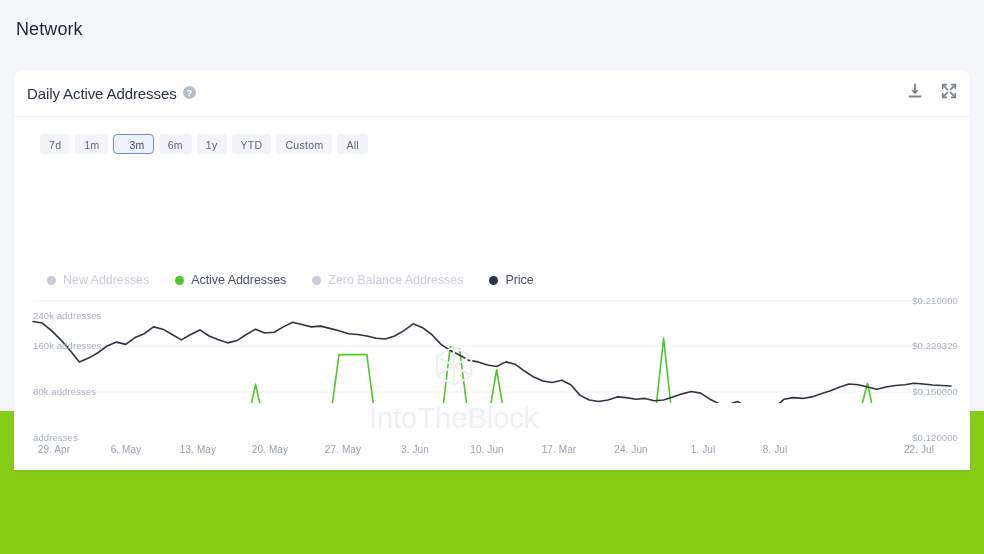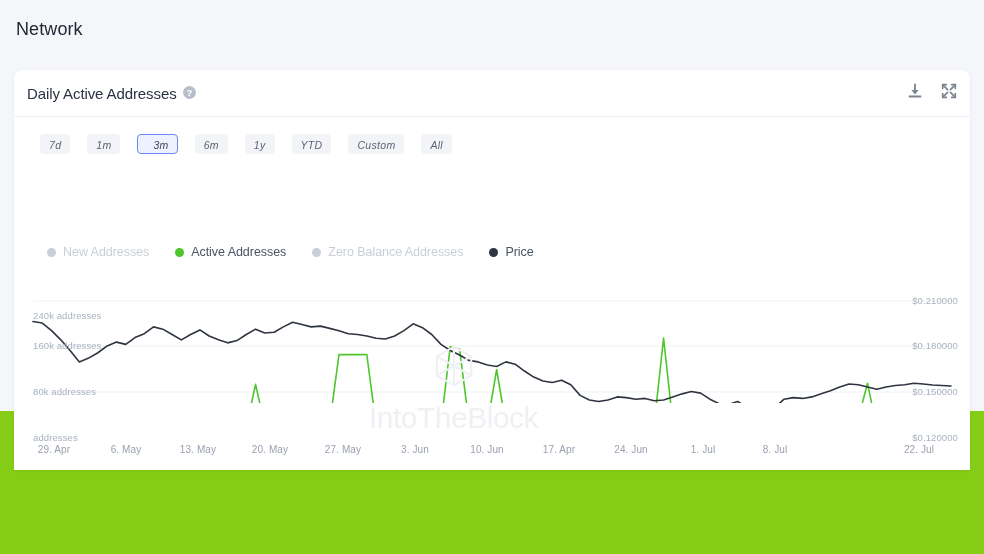--- a/index.html
+++ b/index.html
@@ -91,22 +91,21 @@
     cursor: pointer;
   }
   .hdr-btn svg { display: block; }
 
   
   .range-row {
     position: absolute;
     left: 26px;
     top: 64px;
     display: flex;
-    gap: 17px;
-    font-style: italic;
+    gap: 5px;
   }
   .range-btn {
     height: 20px;
     padding: 0 8px;
     border-radius: 4px;
     background: #f2f4f8;
     color: #5b6374;
     font-size: 10.5px;
     line-height: 20px;
     text-align: center;
@@ -131,20 +130,21 @@
     align-items: center;
     gap: 26px;
   }
   .legend-item {
     display: flex;
     align-items: center;
     gap: 7px;
     cursor: pointer;
     font-size: 12.5px;
     letter-spacing: -0.05px;
+    margin-top: 28px;
   }
   .legend-dot {
     width: 9px;
     height: 9px;
     border-radius: 50%;
     flex: none;
   }
   .legend-item.off .legend-label { color: #c9ced8; }
   .legend-item.on .legend-label { color: #4a5364; text-align: center; }
 
@@ -289,33 +289,33 @@
       </svg>
       <span class="wm-text">IntoTheBlock</span>
     </div>
 
     <div class="axis-label y-left" style="top:240px">240k addresses</div>
     <div class="axis-label y-left" style="top:270px">160k addresses</div>
     <div class="axis-label y-left" style="top:316px">80k addresses</div>
     <div class="axis-label y-left" style="top:362px">addresses</div>
 
     <div class="axis-label y-right" style="top:225px">$0.210000</div>
-    <div class="axis-label y-right" style="top:270px">$0.180000</div>
+    <div class="axis-label y-right" style="top:270px">$0.229329</div>
     <div class="axis-label y-right" style="top:316px">$0.150000</div>
     <div class="axis-label y-right" style="top:362px">$0.120000</div>
 
     <div class="x-axis" id="x-axis">
         <span class="x-tick" style="left: 40px;">29. Apr</span>
         <span class="x-tick" style="left: 112px;">6. May</span>
         <span class="x-tick" style="left: 184px;">13. May</span>
         <span class="x-tick" style="left: 256px;">20. May</span>
         <span class="x-tick" style="left: 329px;">27. May</span>
         <span class="x-tick" style="left: 401px;">3. Jun</span>
         <span class="x-tick" style="left: 473px;">10. Jun</span>
-        <span class="x-tick" style="left: 545px;">17. Apr</span>
+        <span class="x-tick" style="left: 545px;">17. Mar</span>
         <span class="x-tick" style="left: 617px;">24. Jun</span>
         <span class="x-tick" style="left: 689px;">1. Jul</span>
         <span class="x-tick" style="left: 761px;">8. Jul</span>
         <span class="x-tick" style="left: 833px; margin-top: 40px;">15. Jul</span>
         <span class="x-tick" style="left: 905px;">22. Jul</span>
       </div>
   </div>
 </div>
 
 </body></html>

